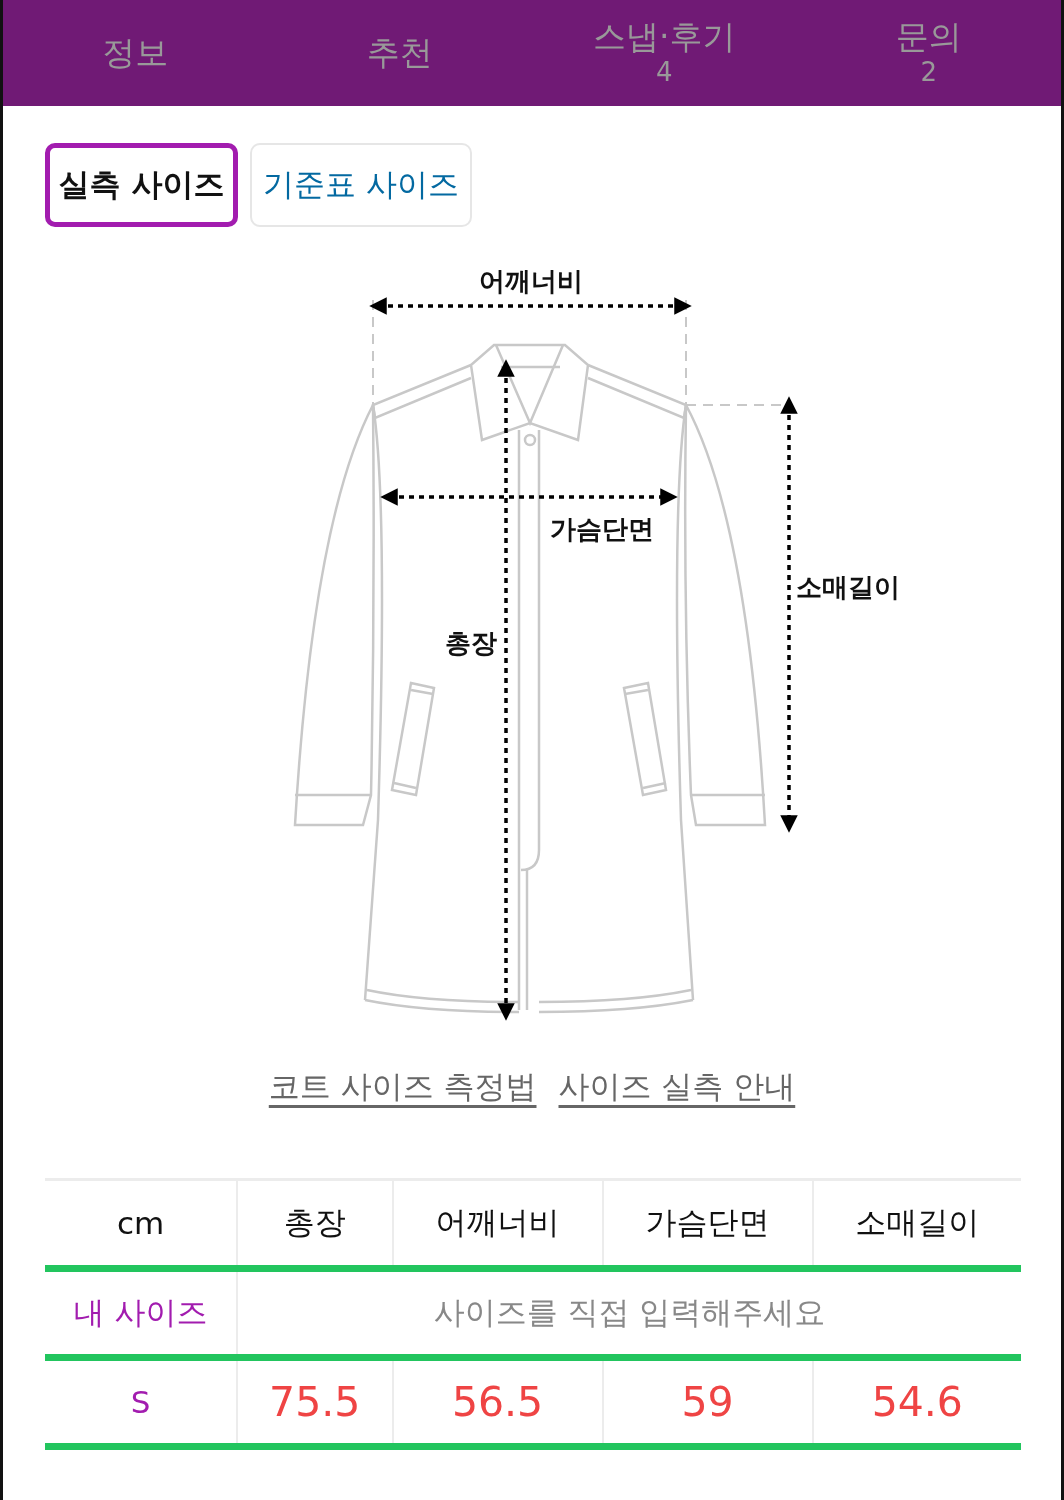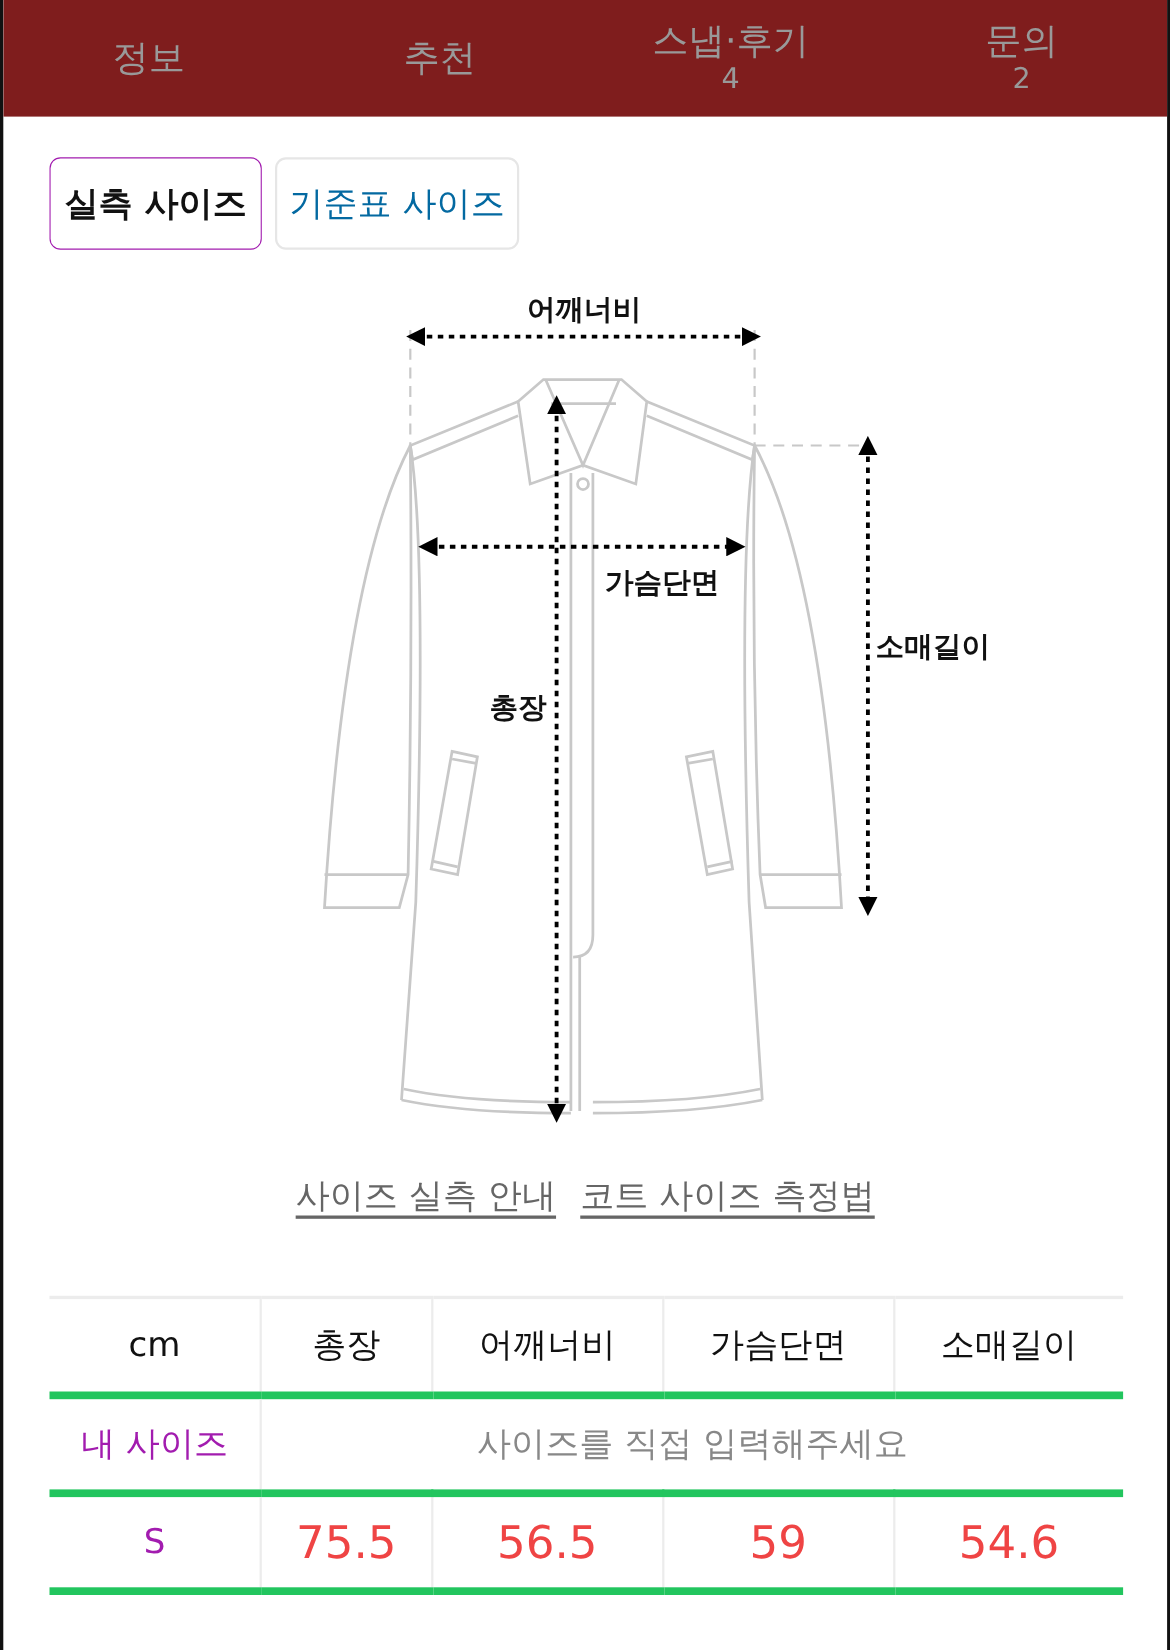--- a/index.html
+++ b/index.html
@@ -5,38 +5,38 @@
   * { box-sizing: border-box; margin: 0; padding: 0; }
   html, body { width: 1064px; height: 1500px; background: #fff; overflow: hidden; }
   body {
     font-family: "DejaVu Sans", "Liberation Sans", sans-serif;
     position: relative;
     border-left: 3px solid #111;
     border-right: 3px solid #111;
   }
   .tabs {
     position: absolute; left: 0; top: 0; width: 1058px; height: 106px;
-    display: flex; background: #7f1d1d;
+    display: flex; background: #701a75;
   }
   .tab {
     flex: 1; display: flex; flex-direction: column; align-items: center; justify-content: center;
     color: #999; font-size: 33px; cursor: pointer;
   }
   .tab.active { background: #fff; color: #111; font-weight: bold; }
   .tab .count { font-size: 26px; color: #999; margin-top: 2px; }
   .tab.two-line .lbl { font-size: 33px; line-height: 36px; }
 
   .seg {
     position: absolute; left: 42px; top: 143px; display: flex; gap: 12px;
   }
   .seg-btn {
     height: 84px; border-radius: 10px; display: flex; align-items: center; justify-content: center;
     font-size: 31px; cursor: pointer; background: #fff;
   }
-  .seg-btn.active { width: 193px; border: 1px solid #a21caf; color: #111; font-weight: bold; }
+  .seg-btn.active { width: 193px; border: 5px solid #a21caf; color: #111; font-weight: bold; }
   .seg-btn.inactive { width: 222px; border: 2px solid #e6e6e6; color: #0369a1; }
 
   .diagram { position: absolute; left: 0; top: 240px; width: 1058px; height: 800px; }
   .diagram svg { position: absolute; left: 0; top: 0; }
   .dlabel {
     position: absolute; font-size: 26px; font-weight: bold; color: #111; white-space: nowrap;
   }
 
   .links {
     position: absolute; top: 1066px; left: 0; width: 1058px;
@@ -139,22 +139,22 @@
       <path d="M786,405 L786,824" marker-start="url(#ah)" marker-end="url(#ah)"></path>
     </g>
   </svg>
   <span class="dlabel" style="left:476px;top:24px;">어깨너비</span>
   <span class="dlabel" style="left:547px;top:272px;">가슴단면</span>
   <span class="dlabel" style="left:442px;top:386px;">총장</span>
   <span class="dlabel" style="left:793px;top:330px;">소매길이</span>
 </div>
 
 <div class="links">
+  <a>코트 사이즈 측정법</a>
   <a>사이즈 실측 안내</a>
-  <a>코트 사이즈 측정법</a>
 </div>
 
 <table class="size-table">
   <tbody>
       <tr class="hdr">
     <td>cm</td>
     <td>총장</td>
     <td>어깨너비</td>
     <td>가슴단면</td>
     <td>소매길이</td>

